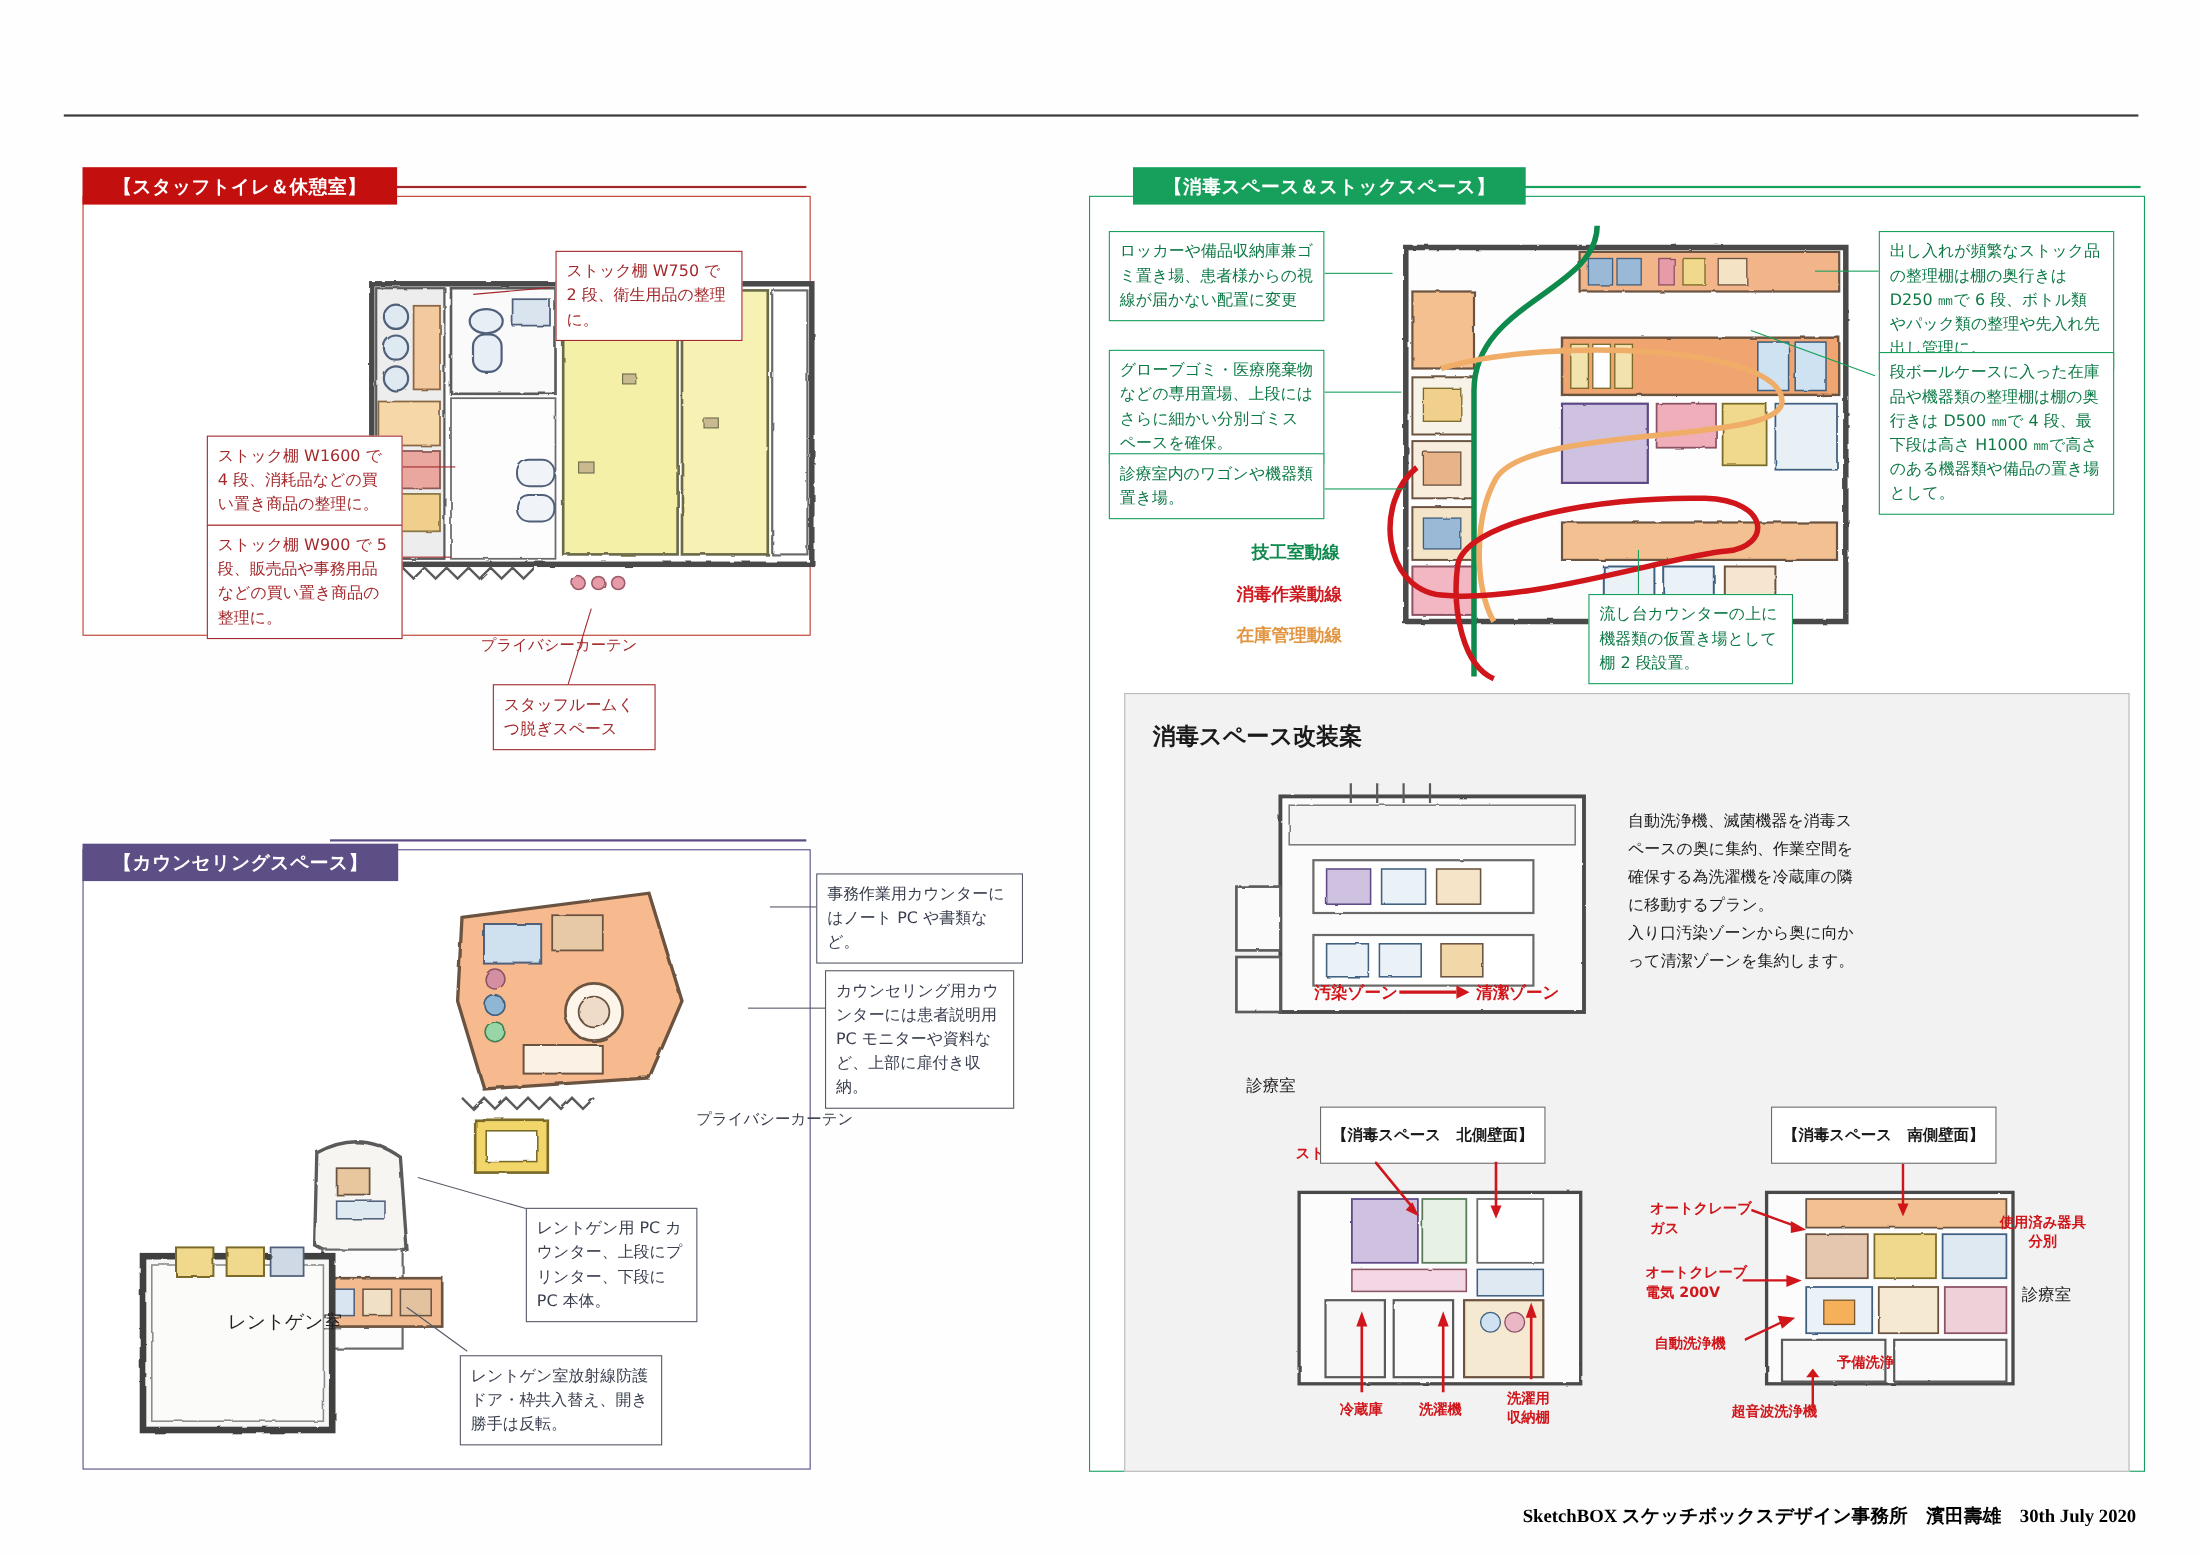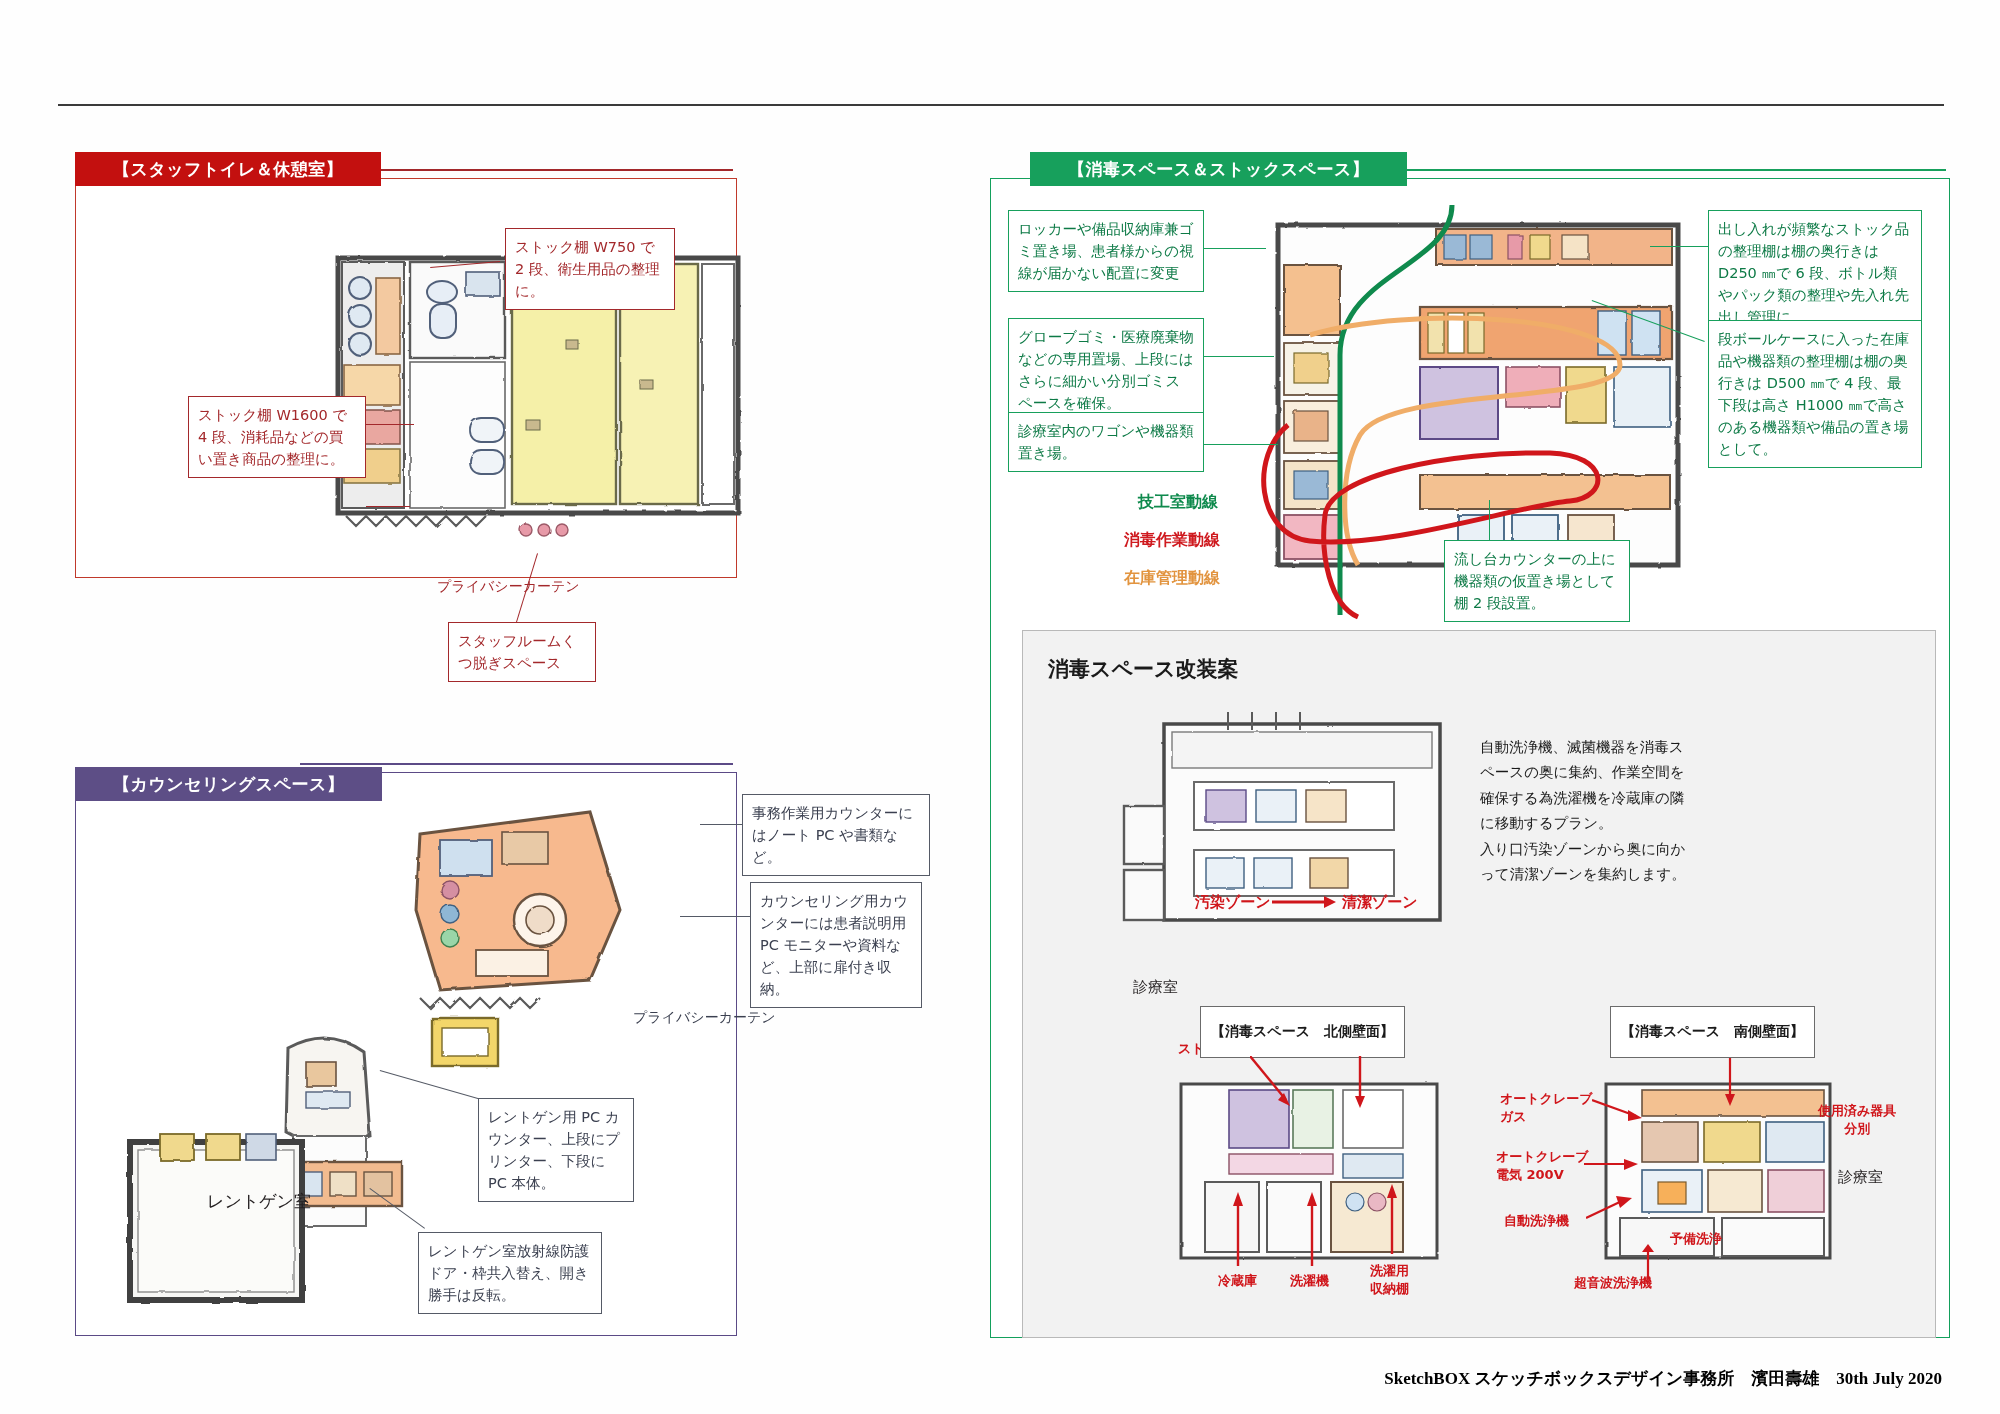--- a/index.html
+++ b/index.html
@@ -11,21 +11,21 @@
   #doc-title{position:absolute;left:60px;top:36px;font-family:"Liberation Serif","DejaVu Serif",serif;
     font-size:38px;font-weight:700;letter-spacing:1px;white-space:nowrap;color:#000;}
   #title-rule{position:absolute;left:58px;top:104px;width:1886px;height:2px;background:#3a3a3a;}
 
   
   .panel{position:absolute;border:1.5px solid #c0392b;background:#fff;}
   .panel.green{border-color:#13a05c;}
   .panel.purple{border-color:#5b4a86;}
 
   .panel-tab{position:absolute;display:flex;align-items:center;justify-content:center;
-    font-size:17px;font-weight:700;color:#fff;letter-spacing:.5px;padding:0 38px;height:34px;
+    font-size:17px;font-weight:700;color:#fff;letter-spacing:.5px;padding:0 28px;height:34px;
     font-family:"DejaVu Sans","Liberation Sans",sans-serif;white-space:nowrap;z-index:6;}
   .tab-red{background:#c3100f;}
   .tab-green{background:#17a05c;}
   .tab-purple{background:#5d4e86;}
   .tab-rule{position:absolute;height:1.5px;z-index:5;}
 
   
   .callout{position:absolute;background:#fff;border:1.5px solid #a3282b;
     font-size:14.5px;line-height:1.52;color:#a3282b;padding:7px 9px;box-sizing:border-box;
     font-family:"DejaVu Sans","Liberation Sans",sans-serif;z-index:4;}
@@ -131,20 +131,21 @@
       </g>
     </svg>
   </div>
 
   <div class="callout" style="left:505px;top:228px;width:170px;">ストック棚 W750 で 2 段、衛生用品の整理に。</div>
   <div class="lead" style="left:500px;top:262px;width:70px;transform:rotate(175deg);"></div>
 
   <div class="callout" style="left:188px;top:396px;width:178px;">ストック棚 W1600 で 4 段、消耗品などの買い置き商品の整理に。</div>
   <div class="lead" style="left:366px;top:424px;width:48px;"></div>
 
+  <div class="callout" style="left:188px;top:477px;width:178px;">ストック棚 W900 で 5 段、販売品や事務用品などの買い置き商品の整理に。</div>
   <div class="lead" style="left:366px;top:506px;width:44px;"></div>
 
   <div class="plainlabel" style="left:437px;top:578px;">プライバシーカーテン</div>
 
   <div class="callout" style="left:448px;top:622px;width:148px;">スタッフルームくつ脱ぎスペース</div>
   <div class="lead" style="left:516px;top:622px;width:72px;transform:rotate(-73deg);transform-origin:0 0;"></div>
 
   <div class="panel purple" style="left:75px;top:772px;width:660px;height:562px;"></div>
   <div class="panel-tab tab-purple" style="left:75px;top:746px;margin-top:21px;">【カウンセリングスペース】</div>
   <div class="tab-rule" style="left:300px;top:763px;width:433px;background:#5b4a86;"></div>

